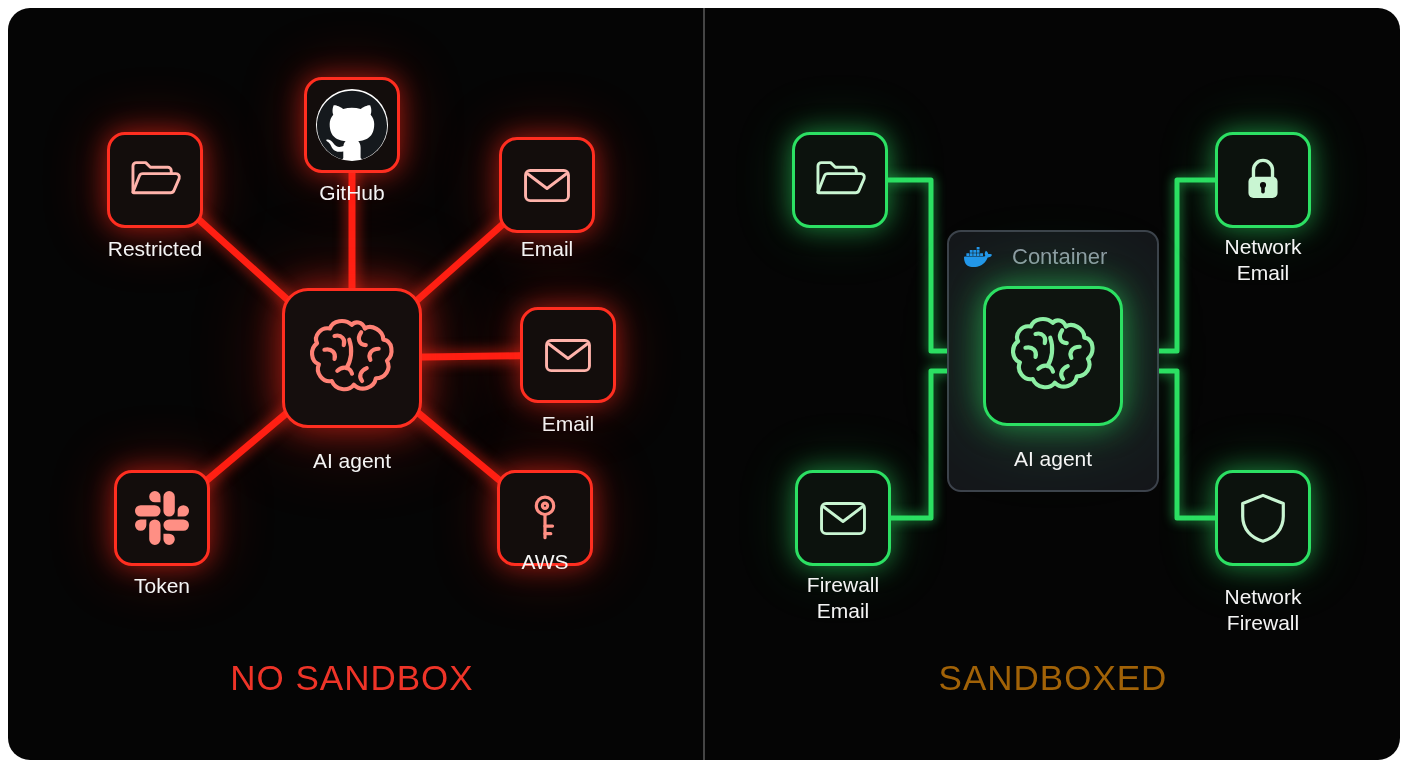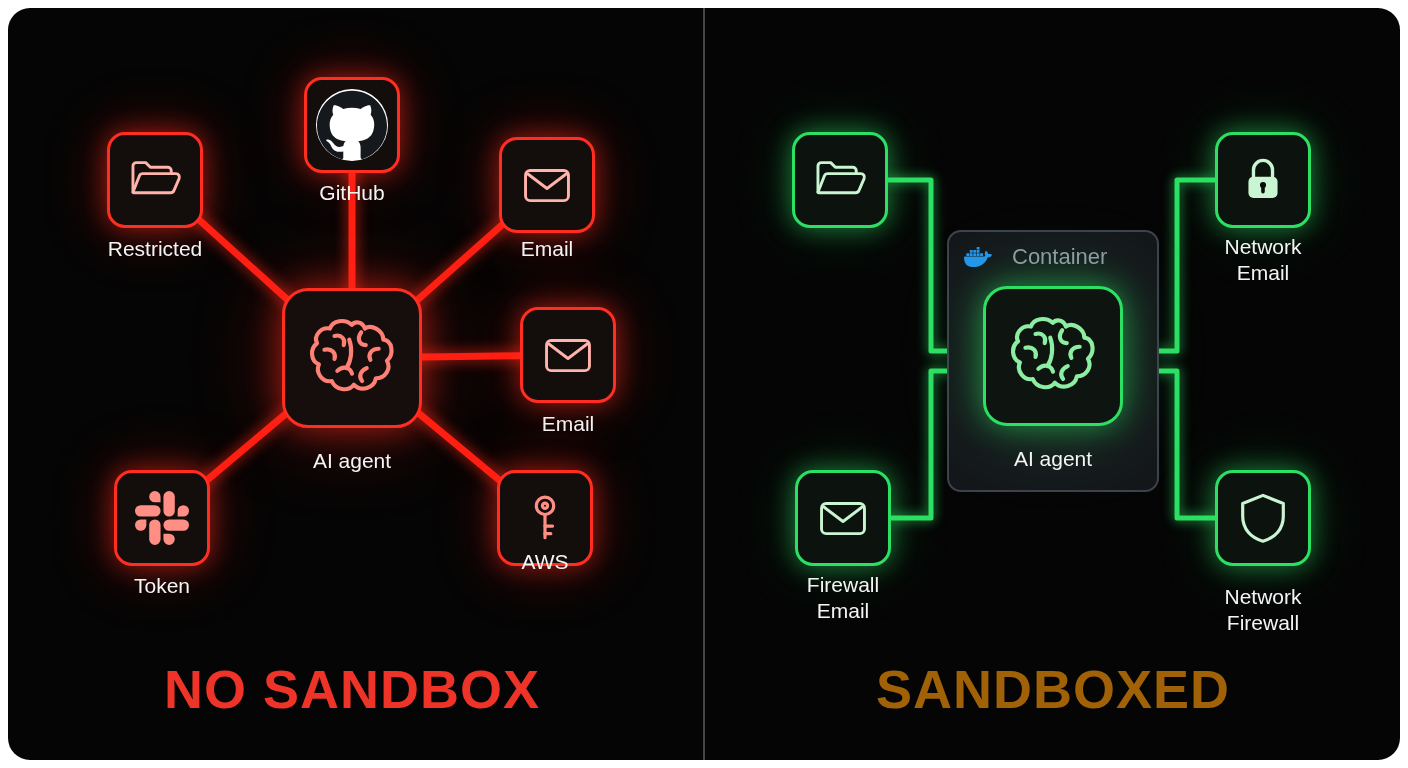--- a/index.html
+++ b/index.html
@@ -45,21 +45,21 @@
 
   .label { position:absolute; transform:translateX(-50%); color:#f4f4f4; font-size:21px;
            text-align:center; white-space:nowrap; }
   .label.two span { display:block; line-height:26px; }
 
   .container-box { position:absolute; left:947px; top:230px; width:212px; height:262px;
     background:#15171b; border:2px solid #3d434c; border-radius:14px; }
   .container-header { position:absolute; left:964px; top:243px; display:flex; align-items:center; gap:20px;
     color:#929ba6; font-size:22px;text-align:right; }
 
-  .title { position:absolute; transform:translateX(-50%); font-size:54px; font-weight:700; letter-spacing:1px; }
+  .title { position:absolute; transform:translateX(-50%); font-size:35px; font-weight:400; letter-spacing:1px; }
   .title.red   { color:#ee3428; }
   .title.green { color:#a16207; }
 </style>
 </head>
 <body>
 
 <svg width="0" height="0" style="position:absolute" aria-hidden="true">
 <defs>
   <symbol id="sym-brain" viewBox="0 0 100 100">
     <g fill="none" stroke="currentColor" stroke-width="4.5" stroke-linecap="round" stroke-linejoin="round">

